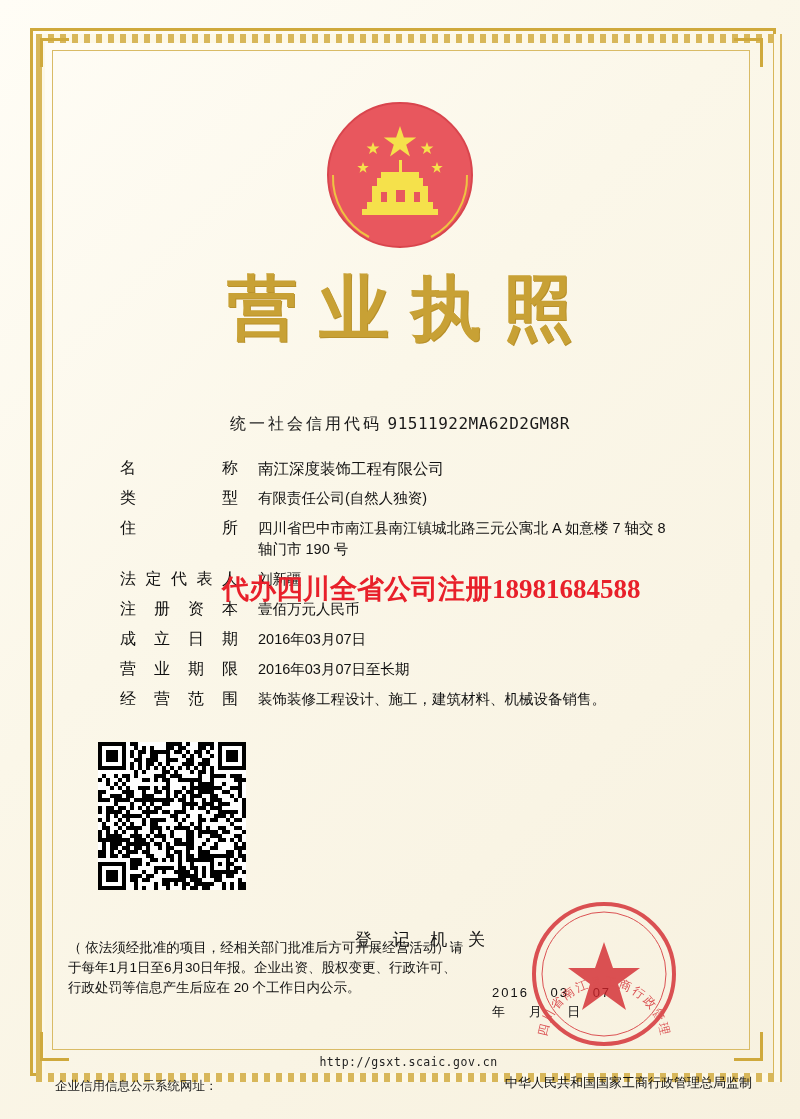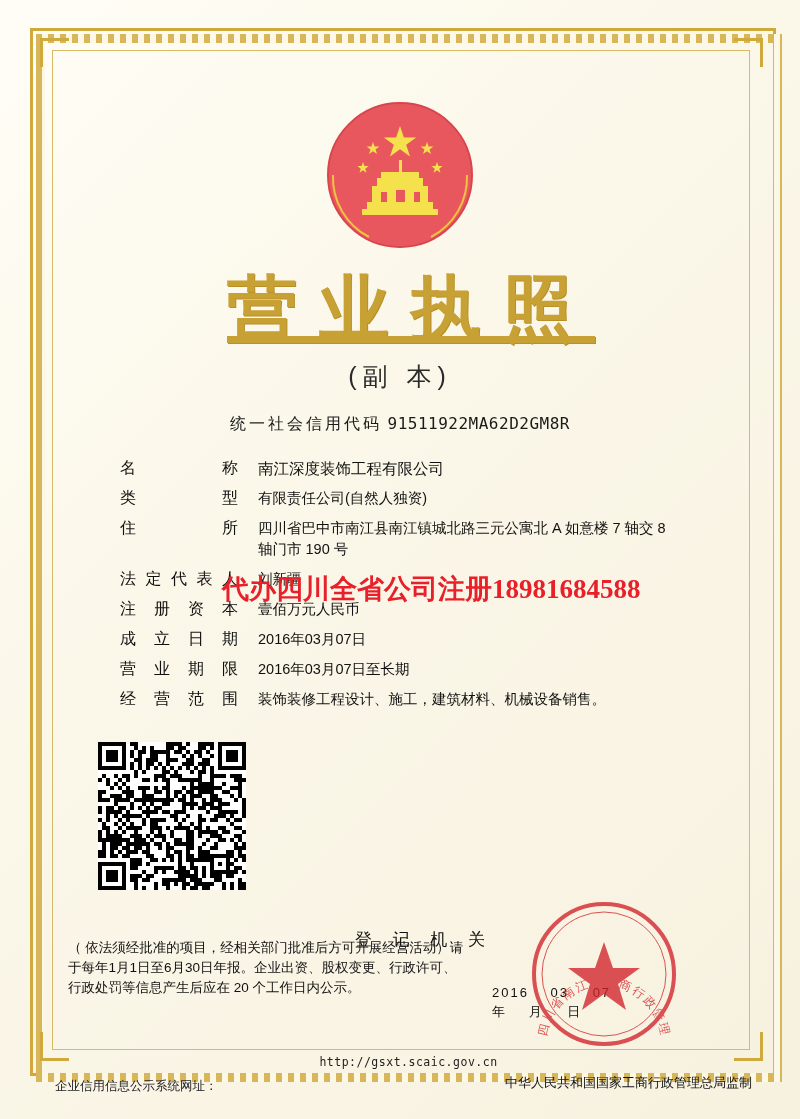--- a/index.html
+++ b/index.html
@@ -69,21 +69,20 @@
     top: 262px;
     left: 0; right: 0;
     text-align: center;
     font-family: "DejaVu Sans", sans-serif;
     font-weight: bold;
     font-size: 70px;
     letter-spacing: 22px;
     color: #c8a135;
     text-shadow: 1px 1px 0 #b8902a;
     padding-left: 22px;
-    text-decoration: underline;
   }
   .subtitle {
     position: absolute;
     top: 360px;
     left: 0; right: 0;
     text-align: center;
     font-size: 25px;
     color: #2b2b2b;
     letter-spacing: 6px;
   }
@@ -271,21 +270,20 @@
       <rect x="99" y="102" width="6" height="10"></rect>
     </g>
 
     <g stroke="#f0cf3f" stroke-width="2" fill="none" opacity="0.9">
       <path d="M18,85 a67,67 0 0 0 36,62"></path>
       <path d="M152,85 a67,67 0 0 1 -36,62"></path>
     </g>
   </svg>
 
   <div class="title">营业执照</div>
-  <div class="subtitle">(副 本)</div>
 
   <div class="credit-code">
     <span class="label">统一社会信用代码</span>
     <span class="value">91511922MA62D2GM8R</span>
   </div>
 
   <div class="fields">
     <div class="field-row">
       <div class="field-label">名称</div>
       <div class="field-value big">南江深度装饰工程有限公司</div>

